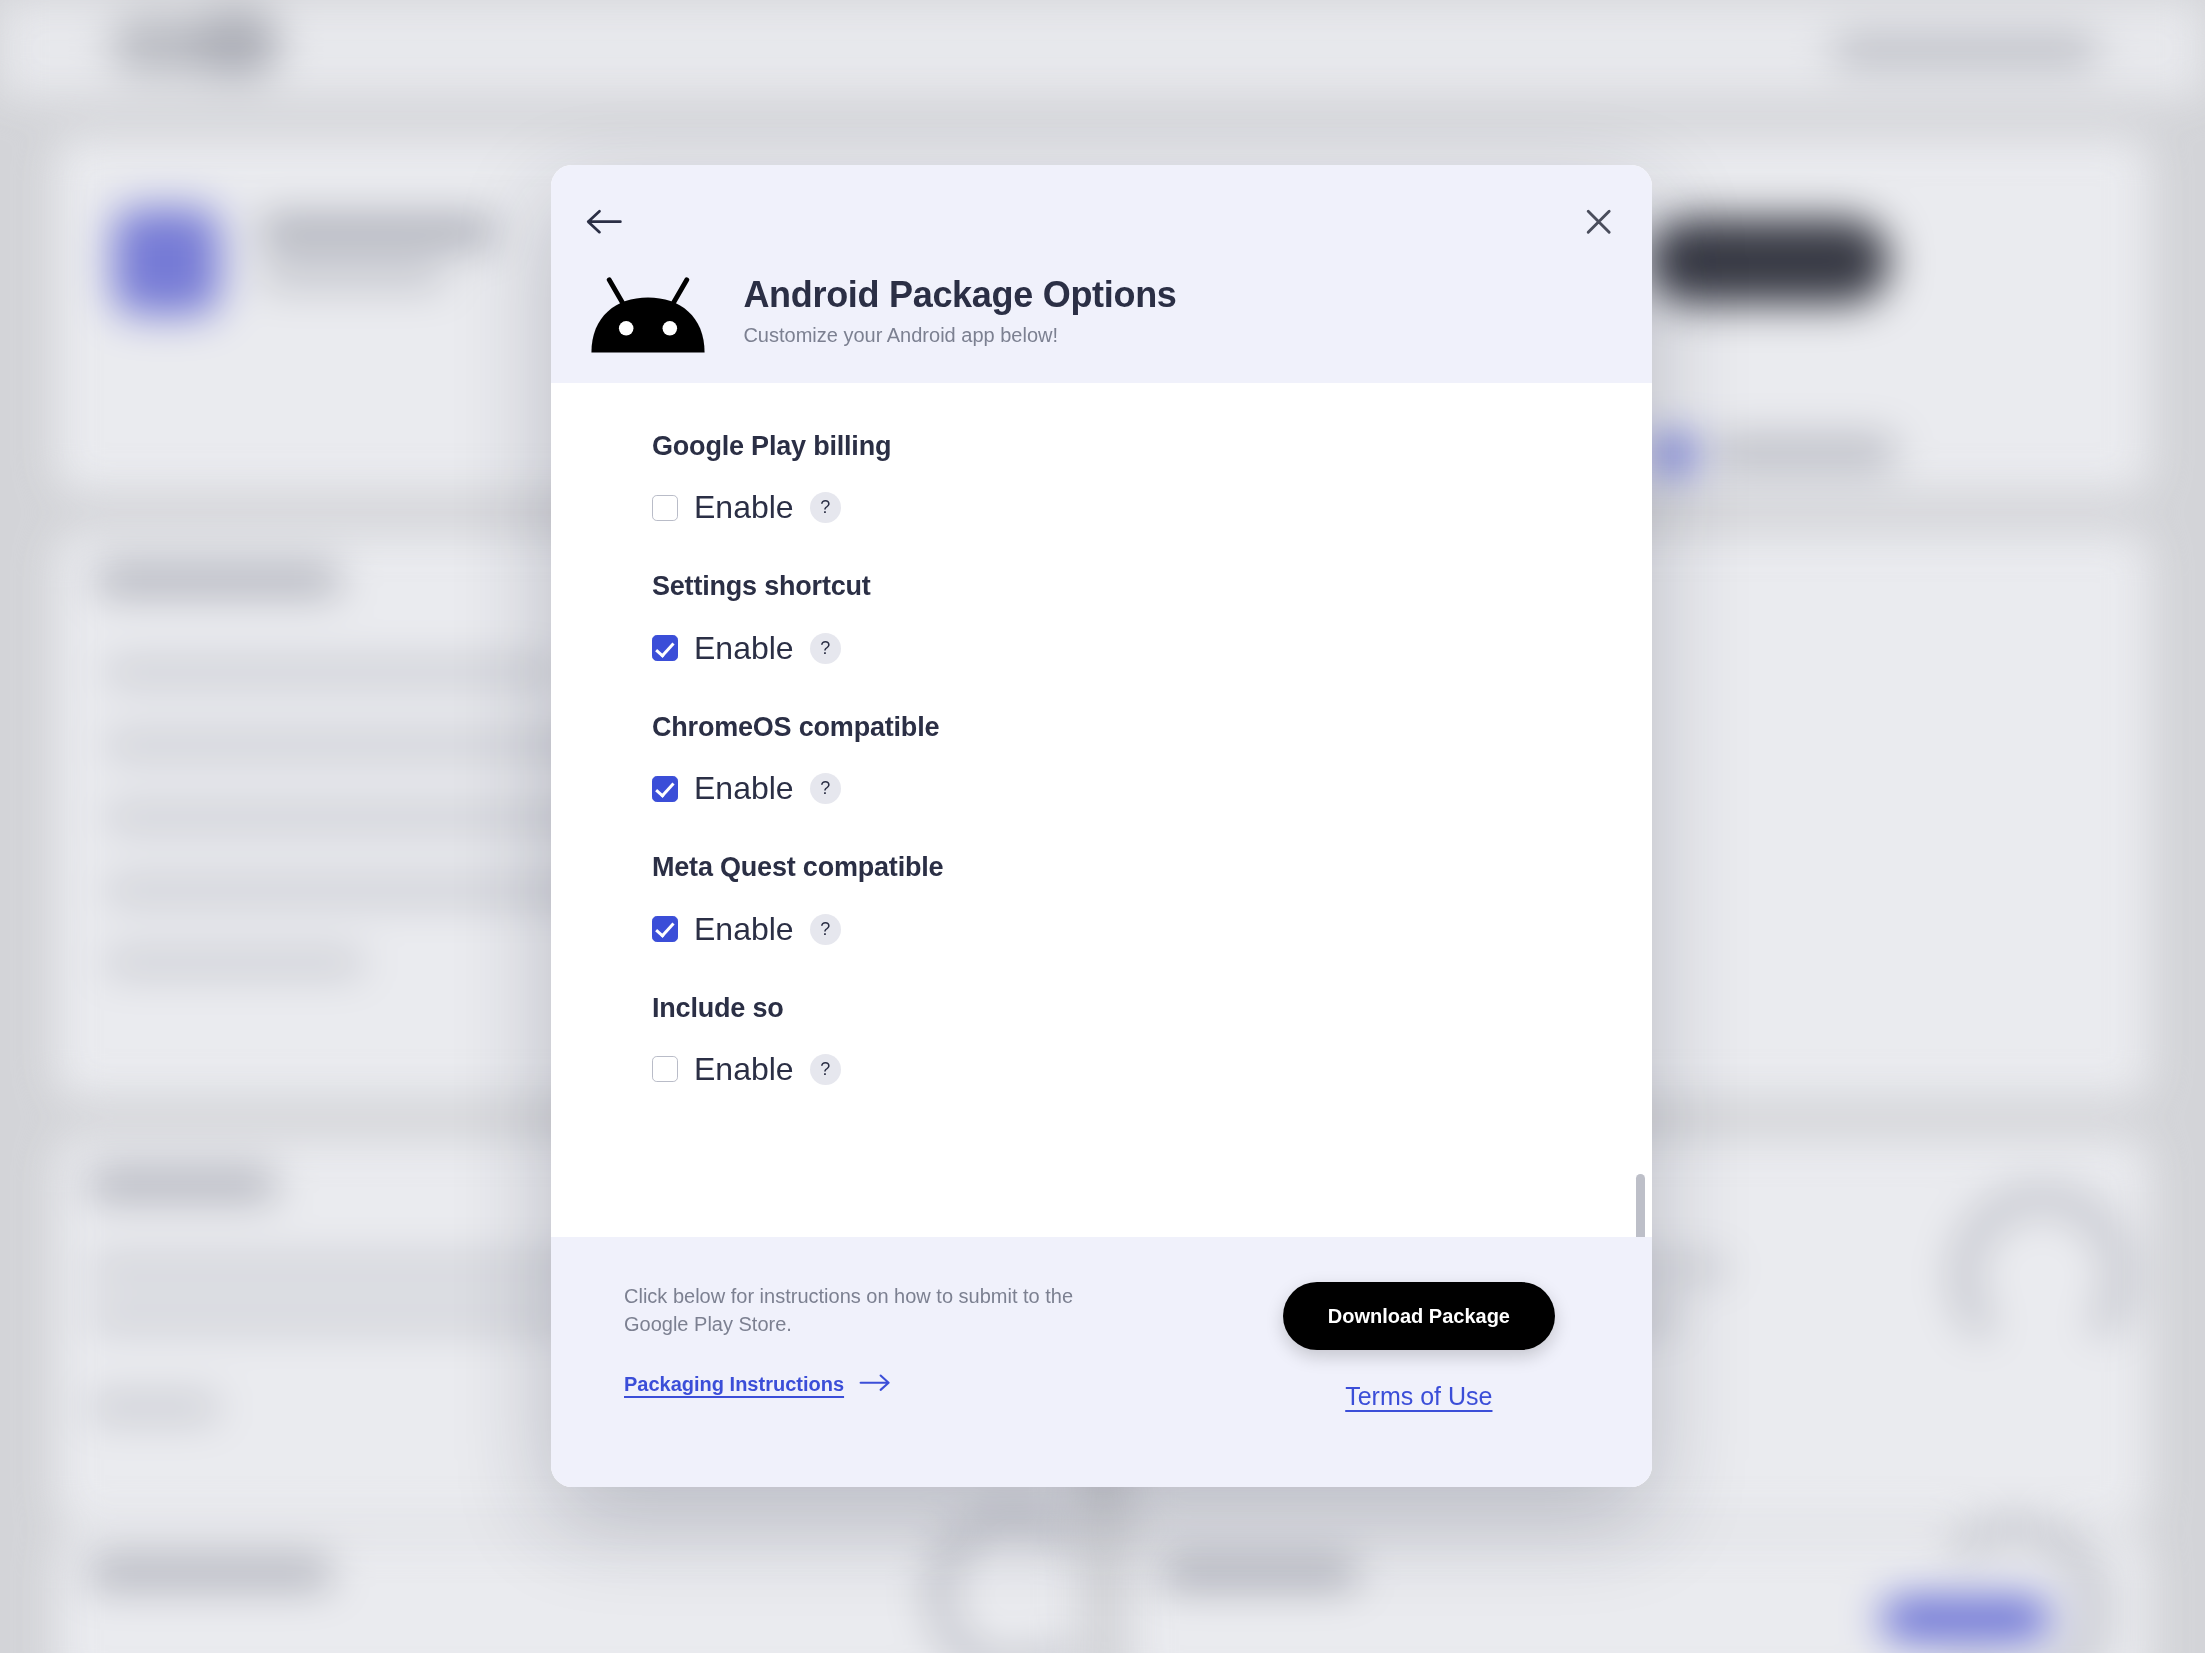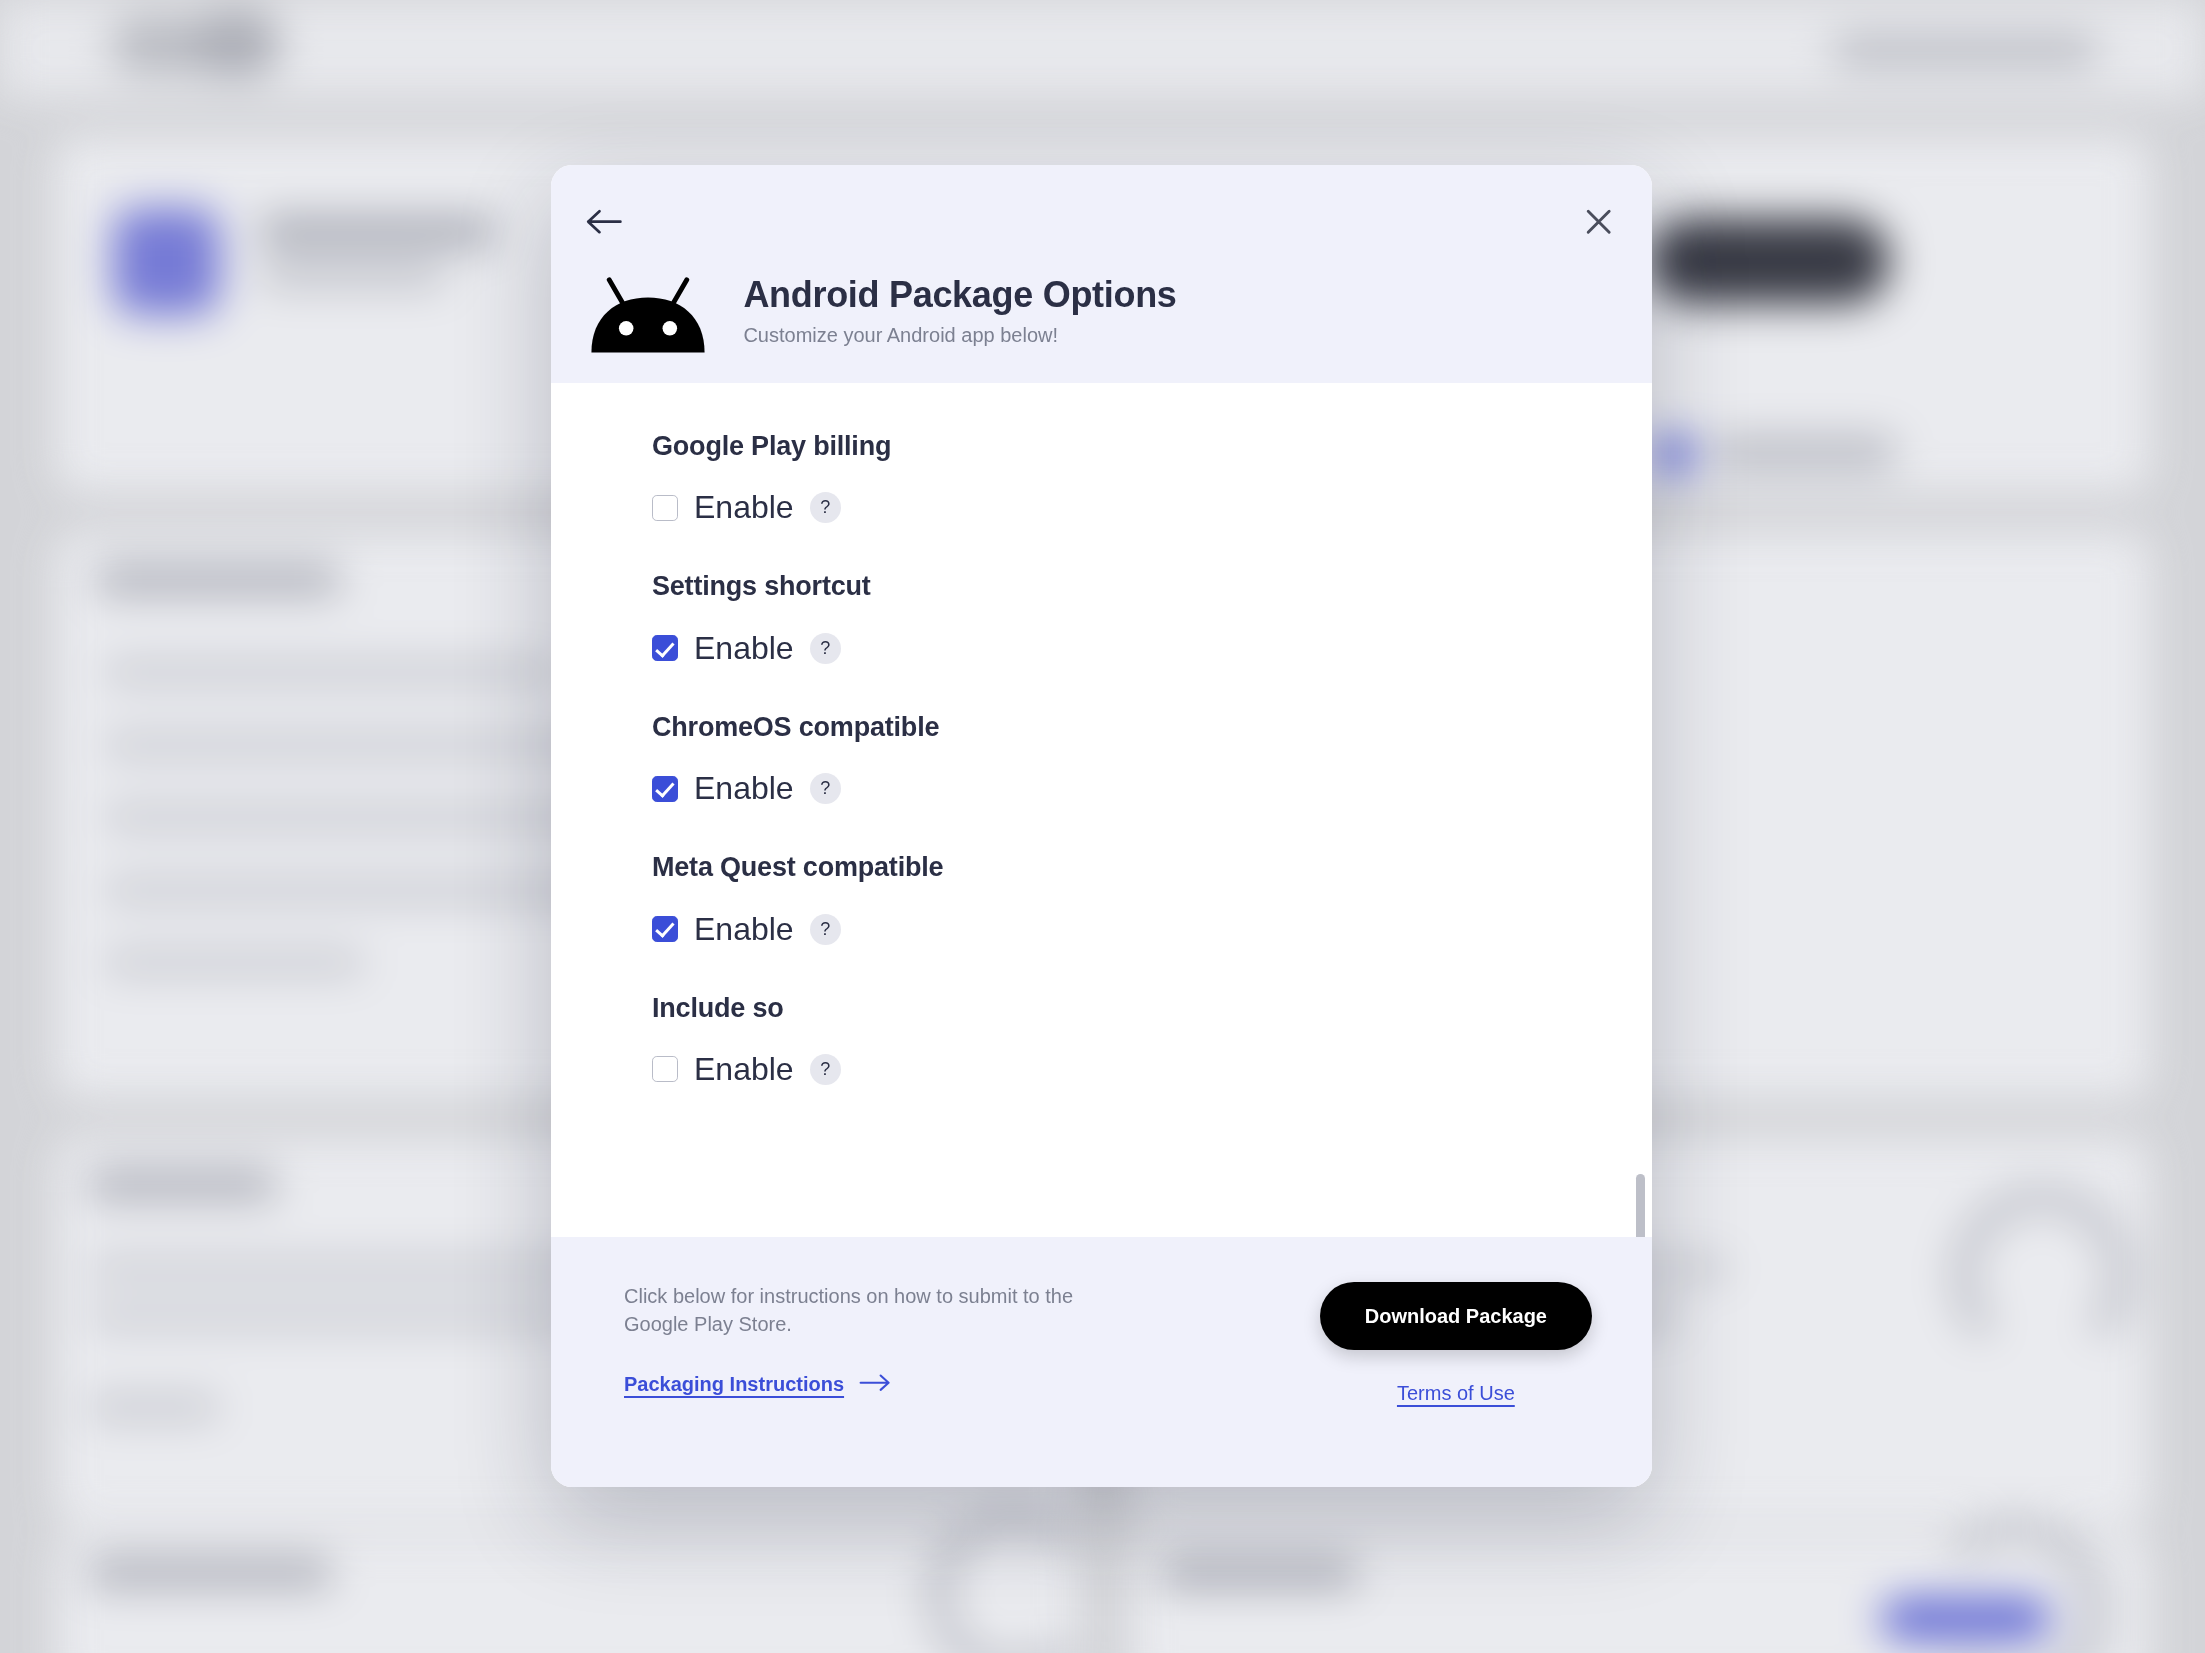--- a/index.html
+++ b/index.html
@@ -278,21 +278,21 @@
     background: #bdbfc8;
     border-radius: 4.8px;
     cursor: pointer;
   }
 
   
   .modal-footer {
     flex: 0 0 auto;
     background: #f0f1fb;
     height: 250px;
-    padding: 45px 36px 0 73px;
+    padding: 45px 73px 0 73px;
     display: flex;
     justify-content: space-between;
     align-items: flex-start;
   }
   .footer-left { width: 484px; }
   .footer-desc {
     font-size: 20px;
     color: #7c8091;
     line-height: 1.42;
   }
@@ -323,21 +323,21 @@
     font-weight: bold;
     border: none;
     border-radius: 40px;
     padding: 22.6px 45px;
     cursor: pointer;
     box-shadow: 0 6.5px 18px rgba(0,0,0,0.18);
     font-family: "Liberation Sans", sans-serif;
   }
   .terms-link {
     margin-top: 32px;
-    font-size: 20px;
+    font-size: 25px;
     color: #3b4ed8;
     text-decoration: underline;
     text-underline-offset: 4.8px;
     cursor: pointer;
   }
 </style>
 </head>
 <body>
 
 <div id="backdrop">

